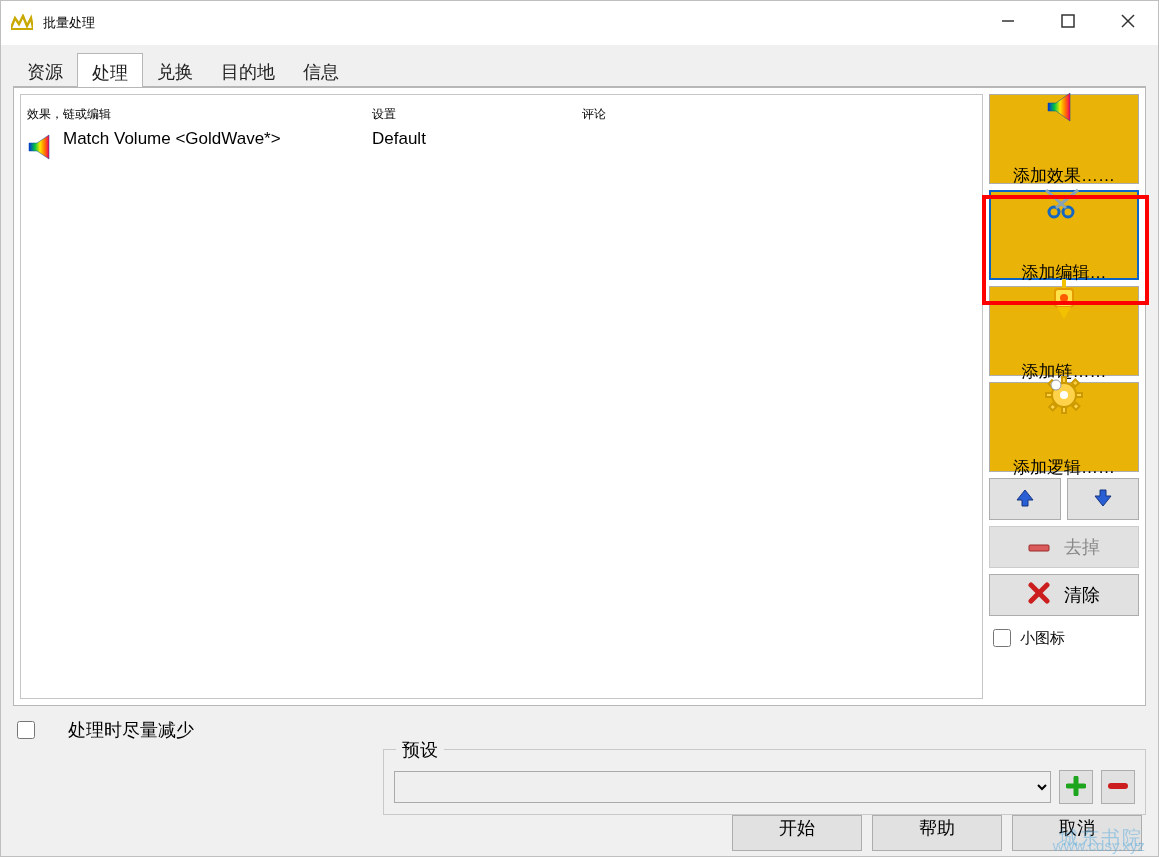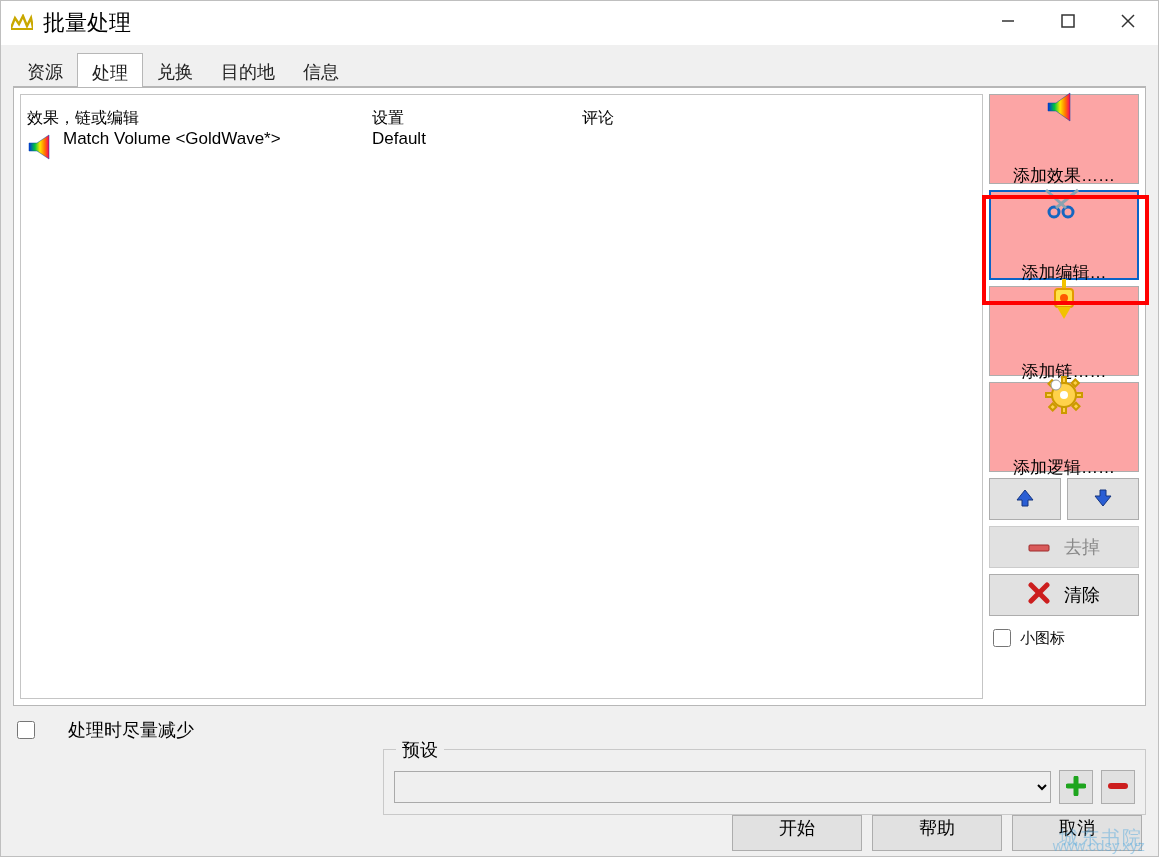--- a/index.html
+++ b/index.html
@@ -4,49 +4,49 @@
 <style>
   * { box-sizing: border-box; }
   html, body { margin:0; padding:0; font-family: "Microsoft YaHei", "Segoe UI", sans-serif; font-size:15px; color:#000; }
   body { width:1159px; height:857px; background:#fff; overflow:hidden; position:relative; }
 
   .window { width:1159px; height:857px; border:1px solid #bfbfbf; background:#fff; display:flex; flex-direction:column; }
 
   
   .titlebar { height:44px; display:flex; align-items:center; padding:0 0 0 10px; }
   .titlebar .app-icon { width:22px; height:18px; margin-right:10px; position:relative; }
-  .titlebar .title { flex:1; font-size:22px; }
+  .titlebar .title { flex:1; font-size:13px; }
   .win-btns { display:flex; height:44px; }
   .win-btn { width:60px; height:40px; display:flex; align-items:center; justify-content:center; color:#333; }
   .win-btn svg { stroke:#333; }
 
   .client { flex:1; background:#f0f0f0; display:flex; flex-direction:column; padding:0; }
 
   
   .tabstrip { height:34px; margin:8px 12px 0 12px; display:flex; position:relative; }
   .tab { font-size:18px; padding:4px 14px 0 14px; color:#222; height:34px; display:flex; align-items:center; }
   .tab.active { background:#fff; border:1px solid #b7b7b7; border-bottom:none; position:relative; z-index:2; }
   .tabline { position:absolute; left:0; right:0; bottom:0; height:1px; background:#b7b7b7; z-index:1; }
 
   
   .panel { flex:1; margin:0 12px 0 12px; background:#fff; border:1px solid #b7b7b7; display:flex; padding:6px; }
   .list-area { flex:1; background:#fff; border:1px solid #c5c5c5; display:flex; flex-direction:column; margin-right:6px; }
-  .list-header { display:flex; height:34px; align-items:flex-end; font-size:16px; padding:4px 6px 0 6px; }
+  .list-header { display:flex; height:34px; align-items:center; font-size:12px; padding:4px 6px 0 6px; }
   .col-a { flex:0 0 345px; }
   .col-b { flex:0 0 210px; }
   .col-c { flex:1; }
   .list-body { flex:1; overflow:auto; }
   .row { display:flex; height:36px; padding:0 6px; font-size:17px; }
   .row .row-icon { width:36px; display:flex; align-items:center; justify-content:flex-start; }
   .row .row-text { flex:0 0 309px; }
   .row .row-val  { flex:0 0 210px; }
 
   
   .sidebtns { width:150px; display:flex; flex-direction:column; gap:6px; }
-  .bigbtn { border:1px solid #adadad; background:#fca5a5; display:flex; flex-direction:column; align-items:center; justify-content:center; font-size:17px; height:90px; padding:4px 0;gap:41px; }
+  .bigbtn { border:1px solid #adadad; background:#eab308; display:flex; flex-direction:column; align-items:center; justify-content:center; font-size:17px; height:90px; padding:4px 0;gap:41px; }
   .bigbtn .ico { height:44px; display:flex; align-items:center; justify-content:center; }
   .bigbtn.selected { border:2px solid #0a63c7; }
 
   .highlight-box { position:absolute; border:4px solid #ff0000; pointer-events:none; }
 
   .updown-row { display:flex; gap:6px; }
   .smallbtn { flex:1; height:42px; border:1px solid #adadad; background:#e1e1e1; display:flex; align-items:center; justify-content:center; }
   .widebtn { height:42px; border:1px solid #adadad; background:#e1e1e1; display:flex; align-items:center; justify-content:center; font-size:18px; gap:14px; }
   .widebtn.disabled { color:#888; border-color:#ccc; }
 

